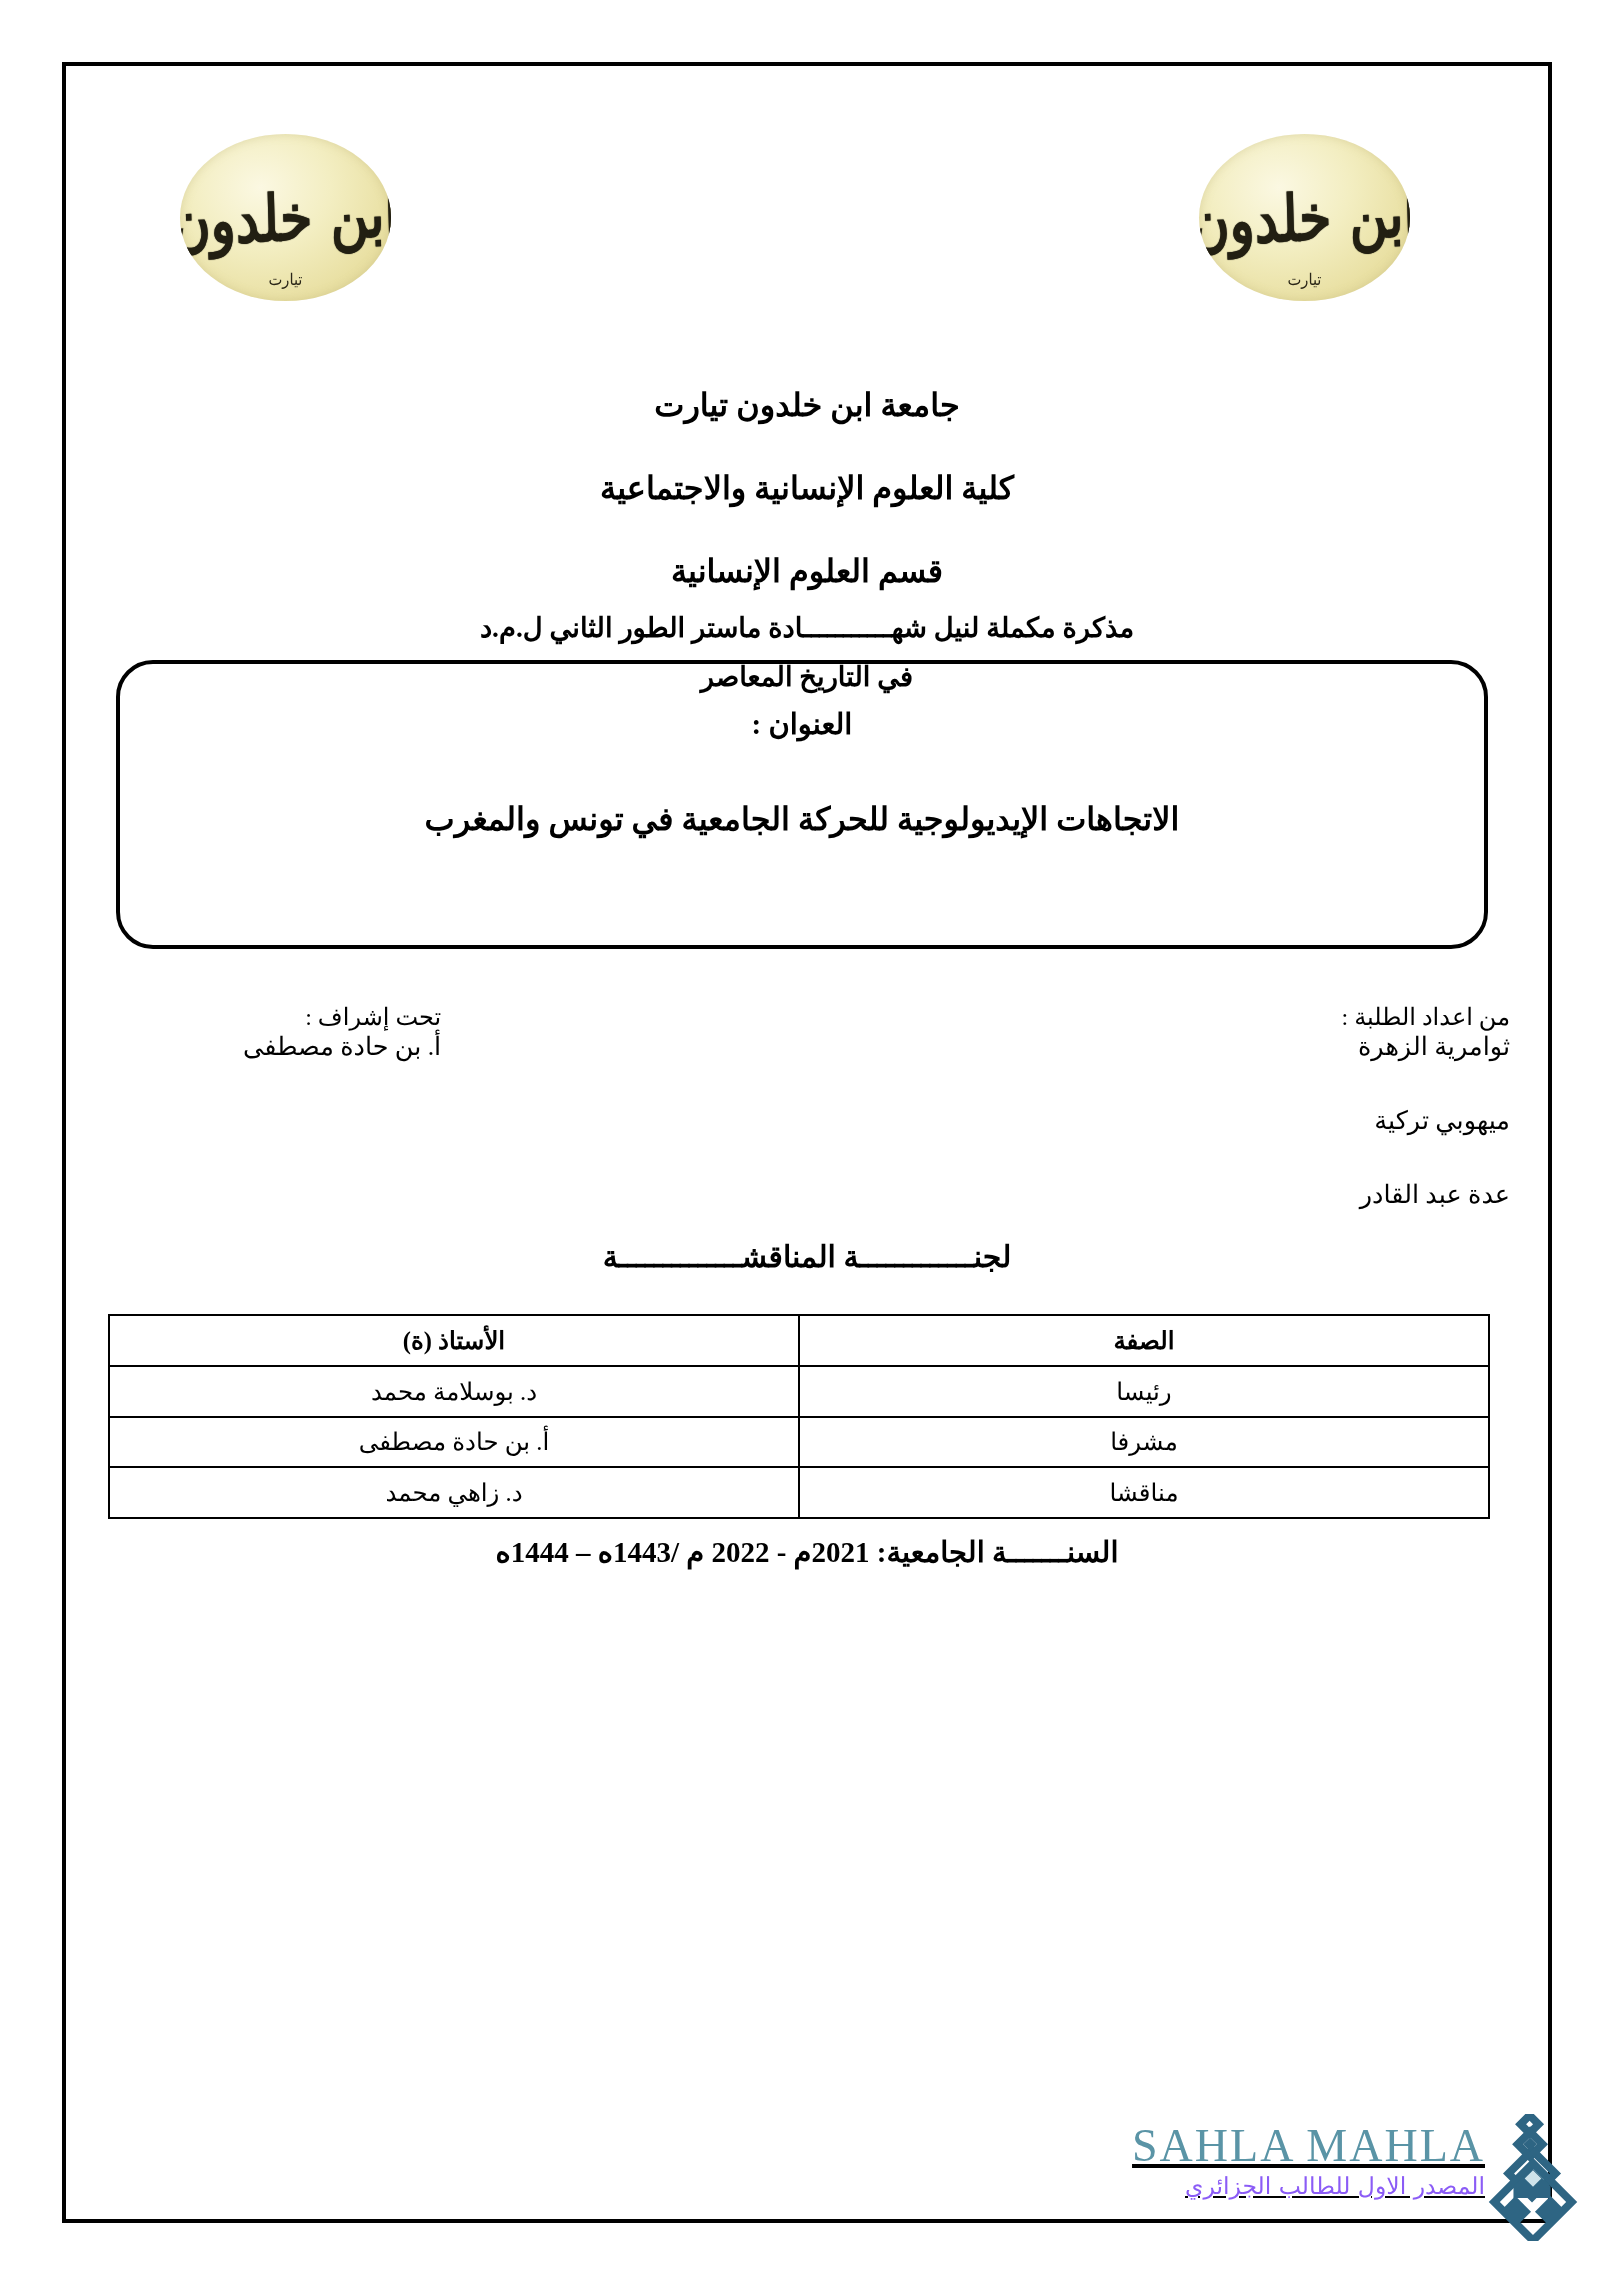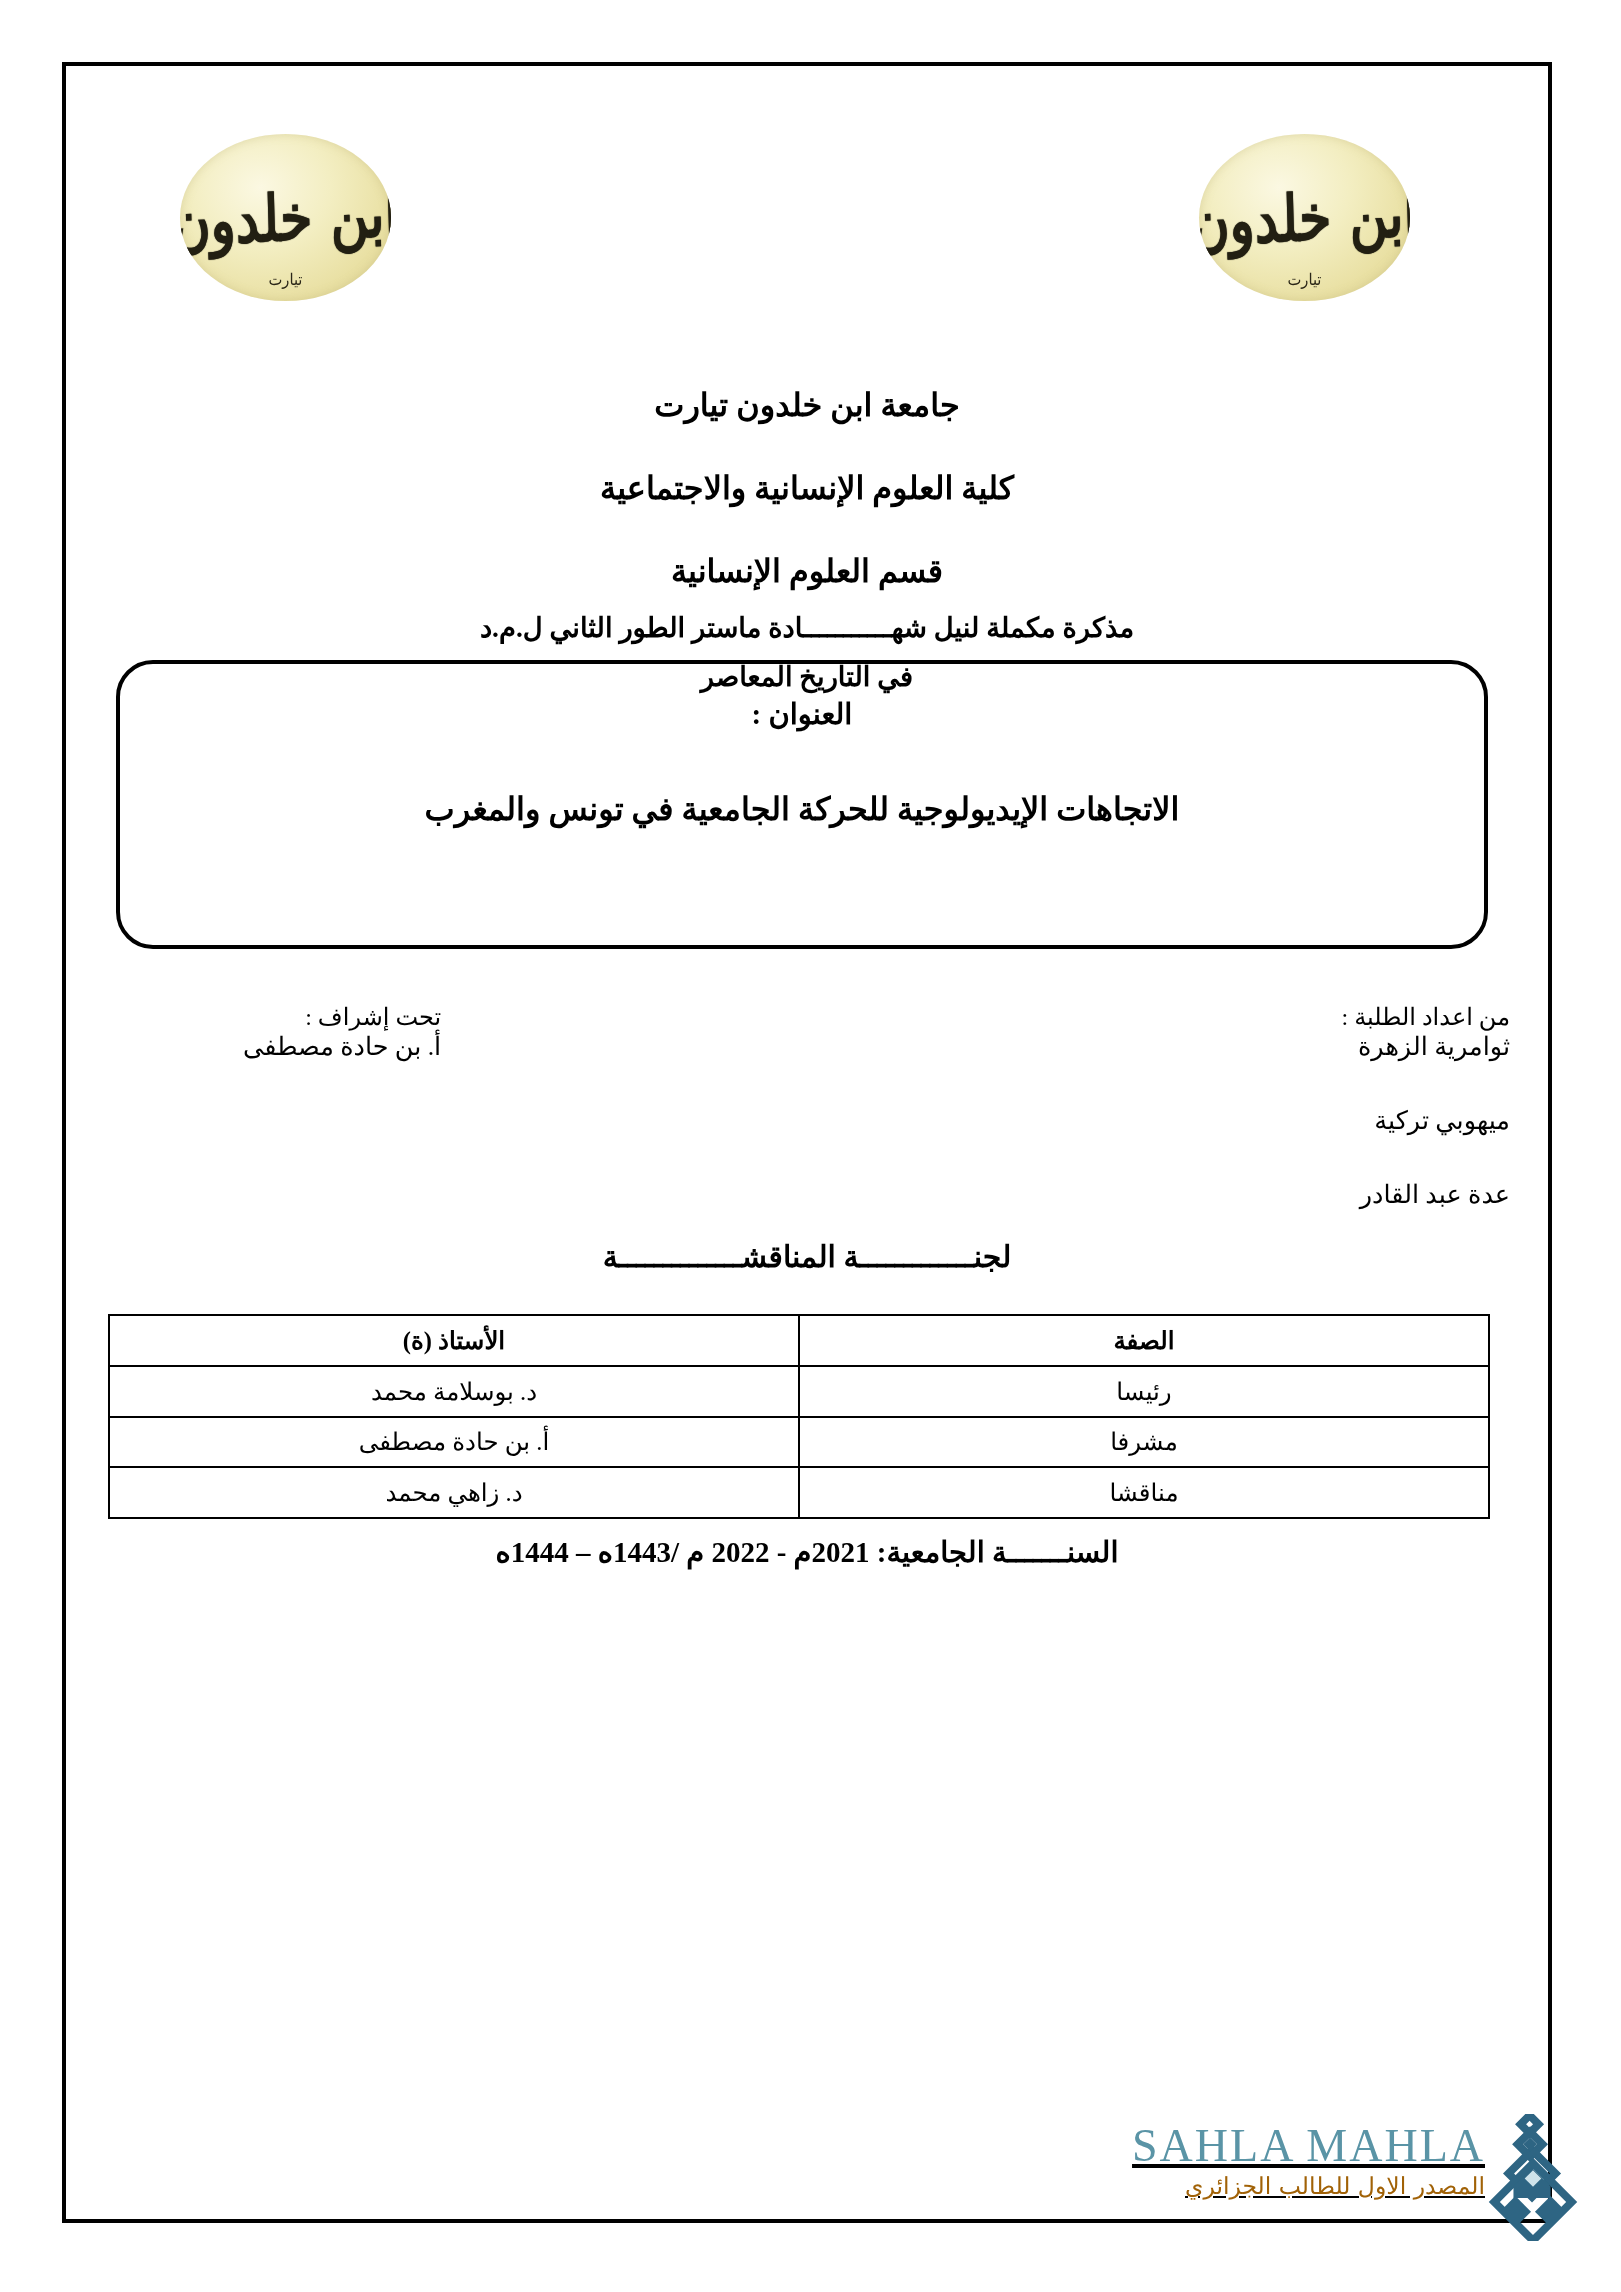--- a/index.html
+++ b/index.html
@@ -114,21 +114,21 @@
   .title-box {
     position: absolute;
     top: 593px;
     left: 49px;
     width: 1372px;
     height: 289px;
     border: 4.9px solid #000;
     border-radius: 37px;
     box-sizing: border-box;
     text-align: center;
-    padding-top: 33px;
+    padding-top: 43px;
   }
   .title-label {
     font-weight: bold;
     font-size: 29px;
     margin-bottom: 59px;
   }
   .title-main {
     font-weight: bold;
     font-size: 32px;
     margin-bottom: 51px;
@@ -237,21 +237,21 @@
     font-family: "Liberation Serif", "DejaVu Serif", serif;
     font-size: 46px;
     letter-spacing: 2px;
     color: #5a94a6;
     line-height: 1.05;
     white-space: nowrap;
   }
   .wm-sub {
     font-family: "DejaVu Serif", serif;
     font-size: 23.5px;
-    color: #a16207;
+    color: #8b5cf6;
     direction: rtl;
     white-space: nowrap;
     margin-top: 2px;
     letter-spacing: 1px;
   }
   .wm-mark {
     position: absolute;
     right: -7.8px;
     top: -7.8px;
     width: 106px;

